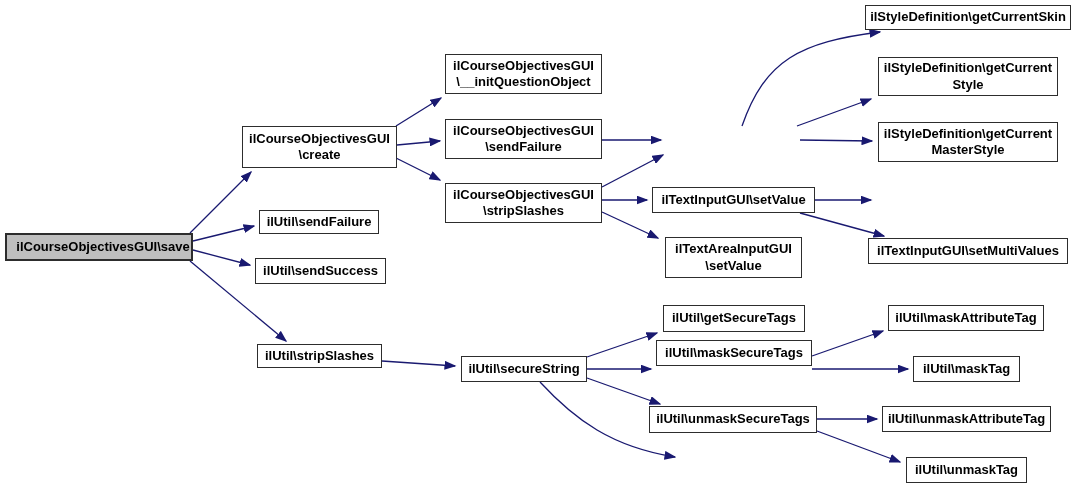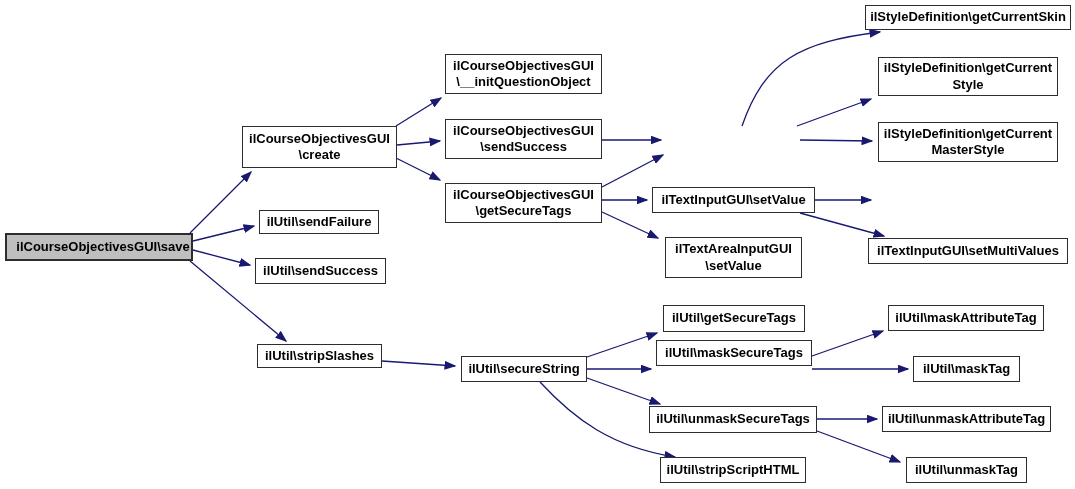--- a/index.html
+++ b/index.html
@@ -88,26 +88,26 @@
     <span>ilUtil\stripSlashes</span>
   </div>
 
   <div class="node" style="left:445px;top:54px;width:157px;height:40px">
     <span>ilCourseObjectivesGUI</span>
     <span>\__initQuestionObject</span>
   </div>
 
   <div class="node" style="left:445px;top:119px;width:157px;height:40px">
     <span>ilCourseObjectivesGUI</span>
-    <span>\sendSuccess</span>
+    <span>\sendFailure</span>
   </div>
 
   <div class="node" style="left:445px;top:183px;width:157px;height:40px">
     <span>ilCourseObjectivesGUI</span>
-    <span>\getSecureTags</span>
+    <span>\stripSlashes</span>
   </div>
 
 
   <div class="node" style="left:652px;top:187px;width:163px;height:26px">
     <span>ilTextInputGUI\setValue</span>
   </div>
 
   <div class="node" style="left:665px;top:237px;width:137px;height:41px">
     <span>ilTextAreaInputGUI</span>
     <span>\setValue</span>
@@ -118,23 +118,20 @@
   </div>
 
   <div class="node" style="left:656px;top:340px;width:156px;height:26px">
     <span>ilUtil\maskSecureTags</span>
   </div>
 
   <div class="node" style="left:649px;top:406px;width:168px;height:27px">
     <span>ilUtil\unmaskSecureTags</span>
   </div>
 
-  <div class="node" style="left:660px;top:457px;width:146px;height:26px">
-    <span>ilUtil\stripScriptHTML</span>
-  </div>
 
   <div class="node" style="left:865px;top:5px;width:206px;height:25px">
     <span>ilStyleDefinition\getCurrentSkin</span>
   </div>
 
   <div class="node" style="left:878px;top:57px;width:180px;height:39px">
     <span>ilStyleDefinition\getCurrent</span>
     <span>Style</span>
   </div>
 

